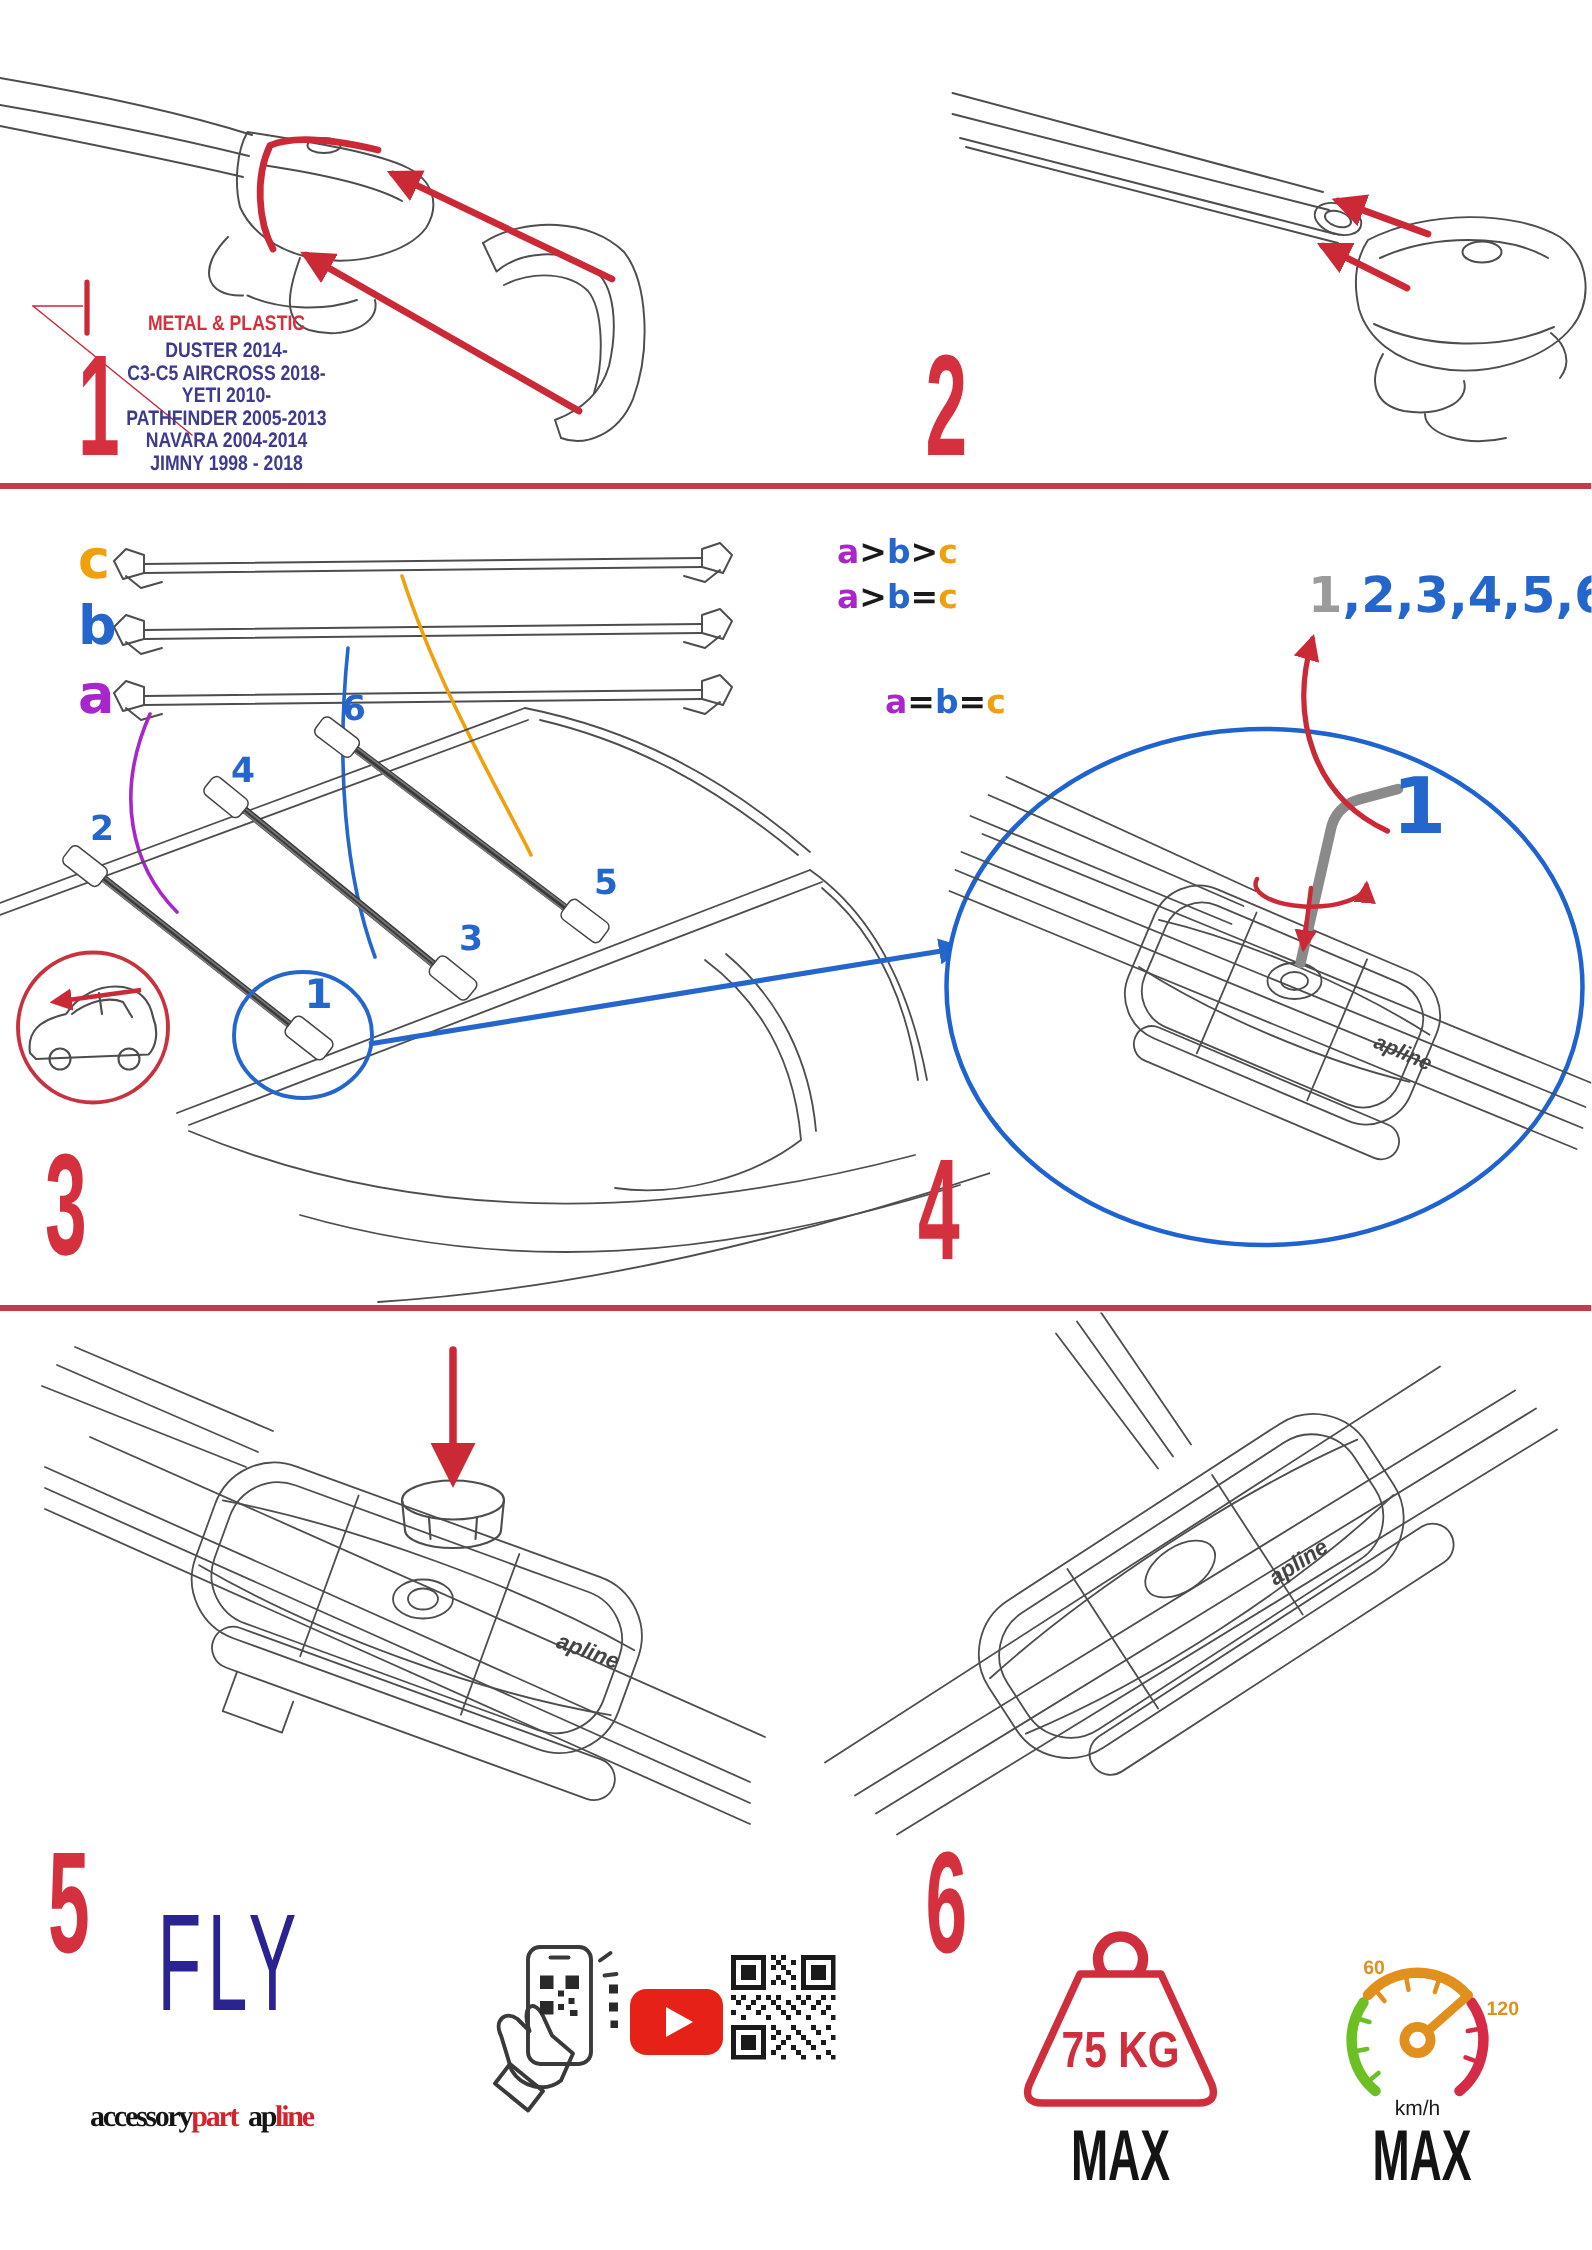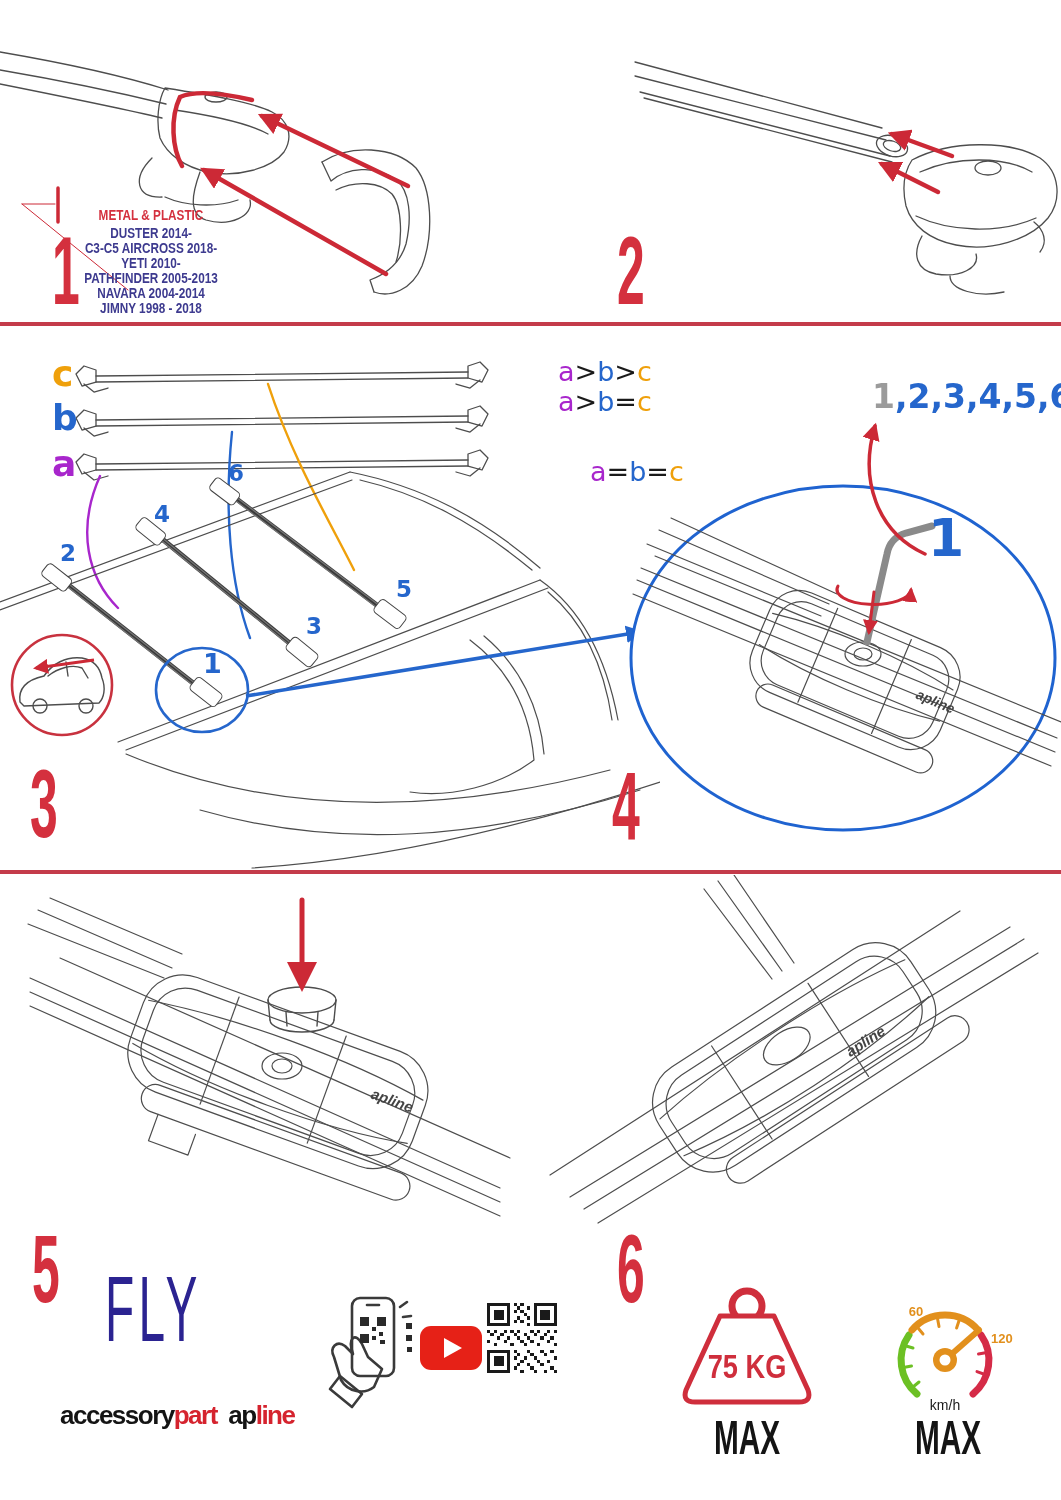--- a/index.html
+++ b/index.html
@@ -14,31 +14,31 @@
   .abs{position:absolute}
   .pnum{color:var(--red);font-weight:700;font-size:96px;line-height:.82;
         letter-spacing:-3px;transform:scaleX(.52);transform-origin:left top;display:inline-block}
   .divider{left:0;width:1061px;height:4px;background:var(--divider)}
   .mat{color:var(--red);font-weight:700;font-size:14px;transform:scaleX(.84);
        transform-origin:right top;margin-bottom:3px}
   .models{color:var(--navy);font-weight:700;font-size:14px;line-height:1.07;
           transform:scaleX(.84);transform-origin:right top}
   .txtblock{text-align:center}
   .blab{font-family:"DejaVu Sans",sans-serif;font-weight:700;font-size:36px;line-height:1}
-  .formula{font-family:"DejaVu Sans",sans-serif;font-weight:400;font-size:27px;line-height:1}
+  .formula{font-family:"DejaVu Sans",sans-serif;font-weight:700;font-size:22px;line-height:1}
   .ca{color:var(--purple)} .cb{color:var(--blue)} .cc{color:var(--orange)} .co{color:#1a1a1a}
   .posnum{font-family:"DejaVu Sans",sans-serif;font-weight:700;font-size:23px;
           color:var(--blue);line-height:1}
   .seq{font-family:"DejaVu Sans",sans-serif;font-weight:700;font-size:33px;line-height:1}
   .seq .first{color:var(--seqgray)} .seq .rest{color:var(--blue)}
   .callout1{font-family:"DejaVu Sans",sans-serif;font-weight:700;font-size:52px;
             color:var(--blue);line-height:1}
   .fly{color:var(--prodnavy);font-weight:400;font-size:92px;line-height:.9;
        letter-spacing:8px;transform:scaleX(.52);transform-origin:left top;display:inline-block}
-  .brandline{font-family:Liberation Sans, sans-serif;font-weight:700;font-size:26px;
+  .brandline{font-family:Liberation Serif, serif;font-weight:700;font-size:20px;
              letter-spacing:-1.5px;color:#141414;white-space:pre}
   .brandline .r{color:var(--brandred)}
   .maxlbl{font-weight:700;font-size:48px;color:#141414;text-align:center;
           transform:scaleX(.62);transform-origin:center top}
   svg{display:block}
   svg text{font-family:"Liberation Sans",sans-serif}
 </style>
 </head>
 <body>
 

